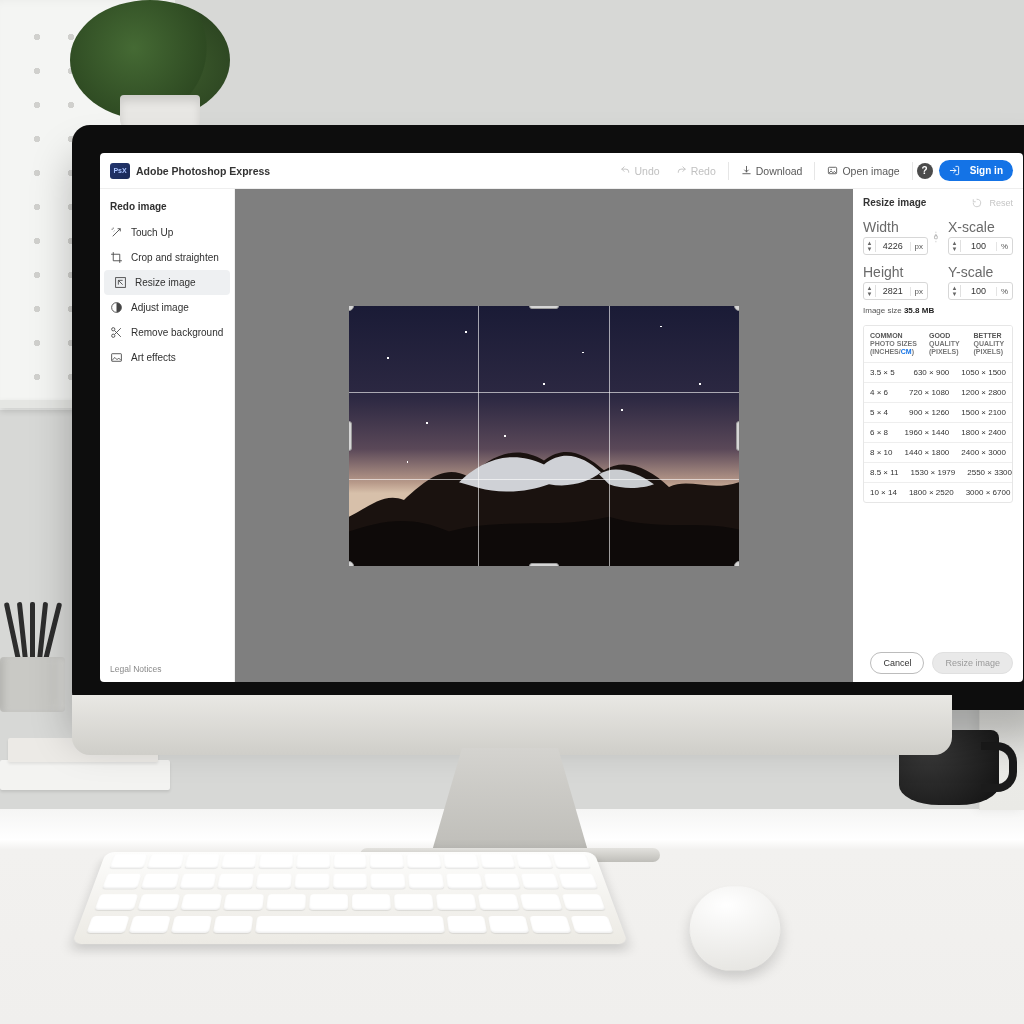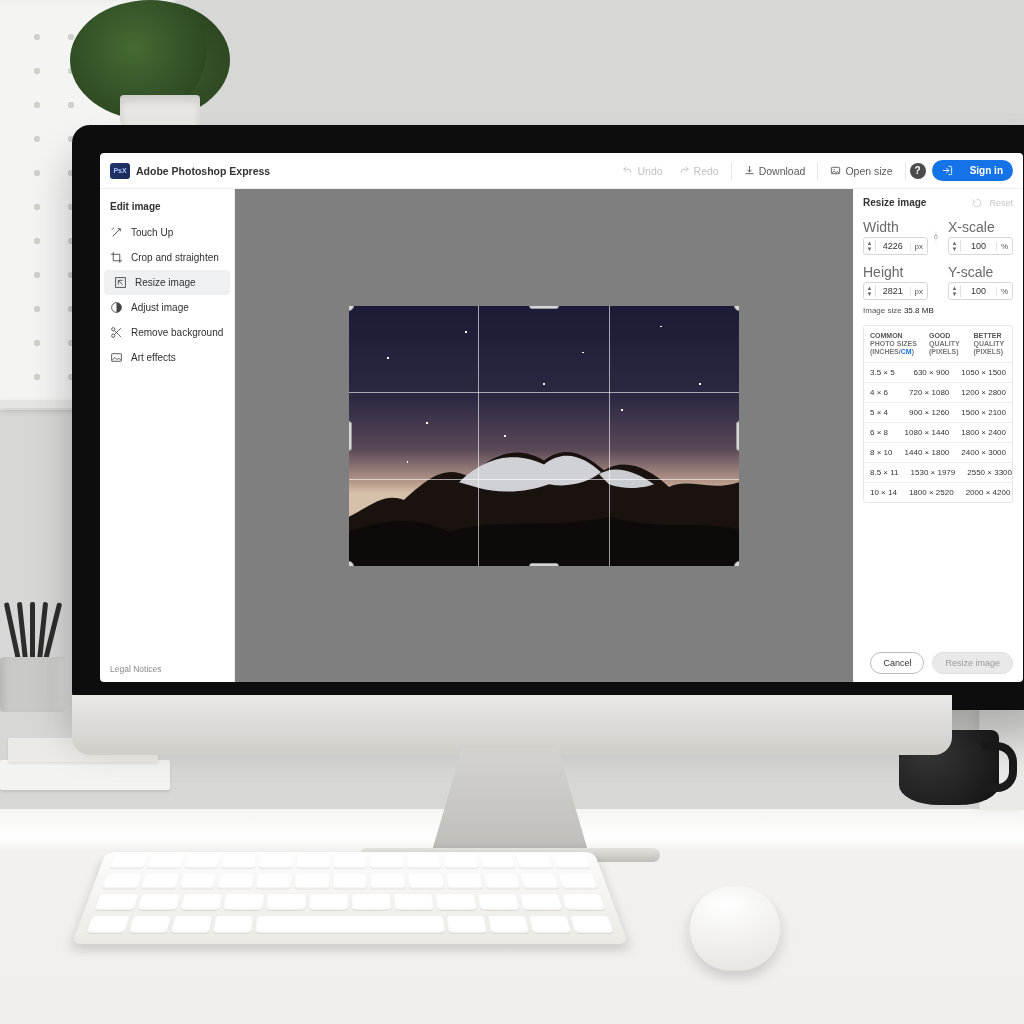--- a/index.html
+++ b/index.html
@@ -84,21 +84,21 @@
   
   .topbar{height:36px; display:flex; align-items:center; padding:0 10px; border-bottom:1px solid #eee; font-size:10.5px; color:#333;}
   .logo{width:20px;height:16px;border-radius:3px;background:linear-gradient(135deg,#22356e,#1a2a57);display:flex;align-items:center;justify-content:center;color:#a8c2ff;font-size:7px;font-weight:700;margin-right:6px;}
   .logo-text{font-weight:600;}
   .tb-spacer{flex:1;}
   .tb-btn{display:flex;align-items:center;gap:4px;padding:4px 8px;color:#5a5a5a;border-radius:4px;}
   .tb-btn.disabled{color:#c1c1c1;}
   .tb-btn svg{width:11px;height:11px;}
   .tb-sep{width:1px;height:18px;background:#e6e6e6;margin:0 4px;}
   .help{width:16px;height:16px;border-radius:50%;background:#4b4b4b;color:#fff;display:flex;align-items:center;justify-content:center;font-size:10px;font-weight:700;}
-  .signin{background:#1473e6;color:#fff;border-radius:12px;padding:5px 10px;display:flex;align-items:flex-start;gap:17px;font-weight:600;font-size:10px;}
+  .signin{background:#1473e6;color:#fff;border-radius:12px;padding:5px 10px;display:flex;align-items:flex-start;gap:10px;font-weight:600;font-size:10px;}
 
   .app-body{flex:1;display:flex;min-height:0;}
   .sidebar{width:135px;border-right:1px solid #f0f0f0;padding:8px 0;font-size:10px;color:#303030;}
   .side-title{padding:4px 10px 8px;font-weight:600;font-size:10px;}
   .side-item{display:flex;align-items:center;gap:8px;padding:6px 10px;cursor:pointer;}
   .side-item.active{background:#eef0f2;border-radius:4px;margin:0 4px;}
   .side-item svg{width:13px;height:13px;stroke:#444;fill:none;stroke-width:1.6;}
   .legal{position:absolute;bottom:8px;left:10px;font-size:8.5px;color:#8a8a8a;}
 
   .canvas-wrap{flex:1;background:#7f7f7f;display:flex;align-items:center;justify-content:center;position:relative;}
@@ -136,21 +136,21 @@
   .dim-col{display:flex;flex-direction:column;gap:2px;}
   .lbl{font-size:14px;color:#6a6a6a;}
   .numfield{display:flex;align-items:center;border:1px solid #d7d7d7;border-radius:3px;height:18px;overflow:hidden;background:#fff;}
   .spin{width:12px;display:flex;flex-direction:column;border-right:1px solid #e0e0e0;}
   .spin div{flex:1;display:flex;align-items:center;justify-content:center;font-size:6px;color:#666;}
   .numfield .val{flex:1;text-align:center;font-size:9px;}
   .unit{padding:0 4px;font-size:8px;color:#555;border-left:1px solid #e4e4e4;}
   .linkcol{display:flex;flex-direction:column;align-items:center;justify-content:center;height:46px;color:#888;}
   .lock{width:12px;height:12px;}
   .imgsize{margin-top:6px;font-size:8px;color:#555;}
-  .imgsize b{font-weight:400;color:#222;}
+  .imgsize b{font-weight:700;color:#222;}
 
   .size-table{margin-top:10px;border:1px solid #e6e6e6;border-radius:3px;overflow:hidden;}
   .st-row{display:grid;grid-template-columns:1.1fr 1fr 1fr;font-size:8px;}
   .st-row>div{padding:5px 6px;border-top:1px solid #eee;white-space:nowrap;}
   .st-head{background:#fff;}
   .st-head>div{border-top:none;font-size:7px;line-height:1.15;color:#555;text-transform:uppercase;padding:6px;font-weight:700;}
   .st-head .l1{display:block;}
   .st-head .l2{display:block;color:#777;font-weight:600;}
   .st-head .cm{color:#1473e6;}
   .rp-foot{margin-top:auto;display:flex;gap:8px;justify-content:flex-end;padding-top:8px;}
@@ -208,37 +208,37 @@
             </svg>
           <span>Download</span>
         </div>
         <div class="tb-sep"></div>
         <div class="tb-btn">
           <svg viewBox="0 0 24 24">
               <rect x="3" y="5" width="18" height="14" rx="2" fill="none" stroke="currentColor" stroke-width="2"></rect>
               <circle cx="9" cy="10" r="1.5" fill="currentColor"></circle>
               <path d="M4 18l5-5 4 4 3-3 4 4" fill="none" stroke="currentColor" stroke-width="2"></path>
             </svg>
-          <span>Open size</span>
+          <span>Open image</span>
         </div>
         <div class="tb-sep"></div>
         <div class="help">?</div>
         <div style="width:6px"></div>
         <div class="signin">
           <svg viewBox="0 0 24 24" width="11" height="11">
               <path d="M15 3h4a2 2 0 012 2v14a2 2 0 01-2 2h-4M10 17l5-5-5-5M15 12H3" fill="none" stroke="#fff" stroke-width="2" stroke-linecap="round" stroke-linejoin="round"></path>
             </svg>
           <span>Sign in</span>
         </div>
       </div>
 
       <div class="app-body">
 
         <div class="sidebar" style="position:relative;">
-          <div class="side-title">Edit image</div>
+          <div class="side-title">Redo image</div>
 
           <div class="side-item">
             <svg viewBox="0 0 24 24">
                 <path d="M5 19L19 5M14 5h5v5M6 3v2M3 6h2M8 9l-1 1"></path>
               </svg>
             <span>Touch Up</span>
           </div>
           <div class="side-item">
             <svg viewBox="0 0 24 24">
                 <path d="M6 2v16h16M2 6h16v16"></path>
@@ -401,37 +401,37 @@
                   <div>720 × 1080</div>
                   <div>1200 × 2800</div>
                 </div>
                 <div class="st-row">
                   <div>5 × 4</div>
                   <div>900 × 1260</div>
                   <div>1500 × 2100</div>
                 </div>
                 <div class="st-row">
                   <div>6 × 8</div>
-                  <div>1080 × 1440</div>
+                  <div>1960 × 1440</div>
                   <div>1800 × 2400</div>
                 </div>
                 <div class="st-row">
                   <div>8 × 10</div>
                   <div>1440 × 1800</div>
                   <div>2400 × 3000</div>
                 </div>
                 <div class="st-row">
                   <div>8.5 × 11</div>
                   <div>1530 × 1979</div>
                   <div>2550 × 3300</div>
                 </div>
                 <div class="st-row">
                   <div>10 × 14</div>
                   <div>1800 × 2520</div>
-                  <div>2000 × 4200</div>
+                  <div>3000 × 6700</div>
                 </div>
               </div>
           </div>
 
           <div class="rp-foot">
             <div class="btn">Cancel</div>
             <div class="btn primary">Resize image</div>
           </div>
         </div>
       </div>

